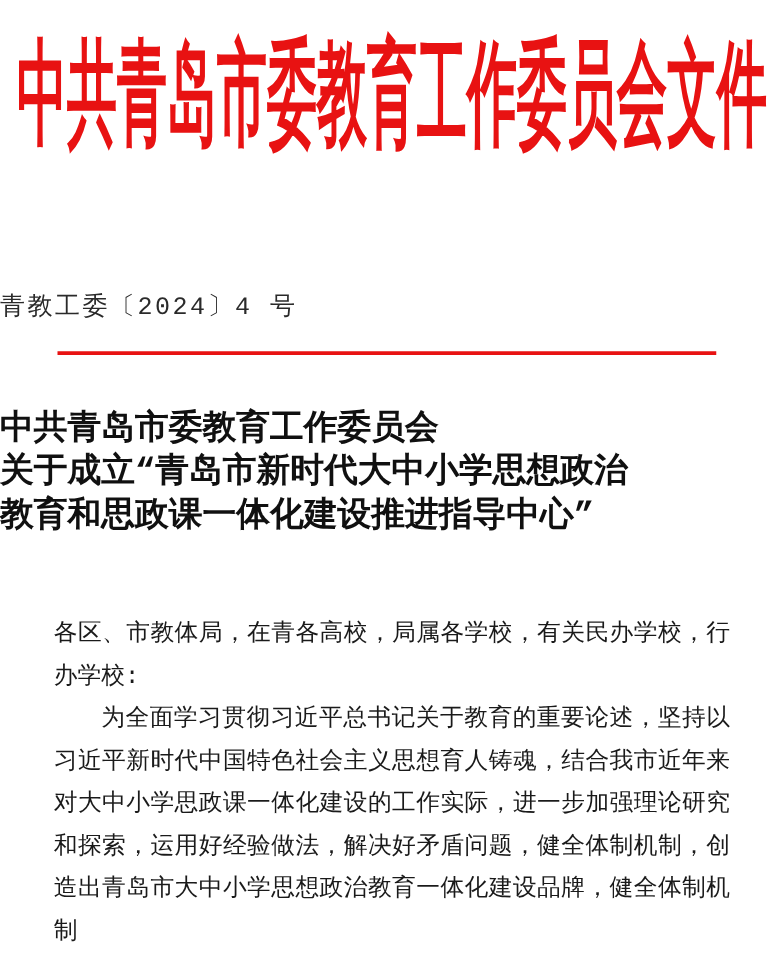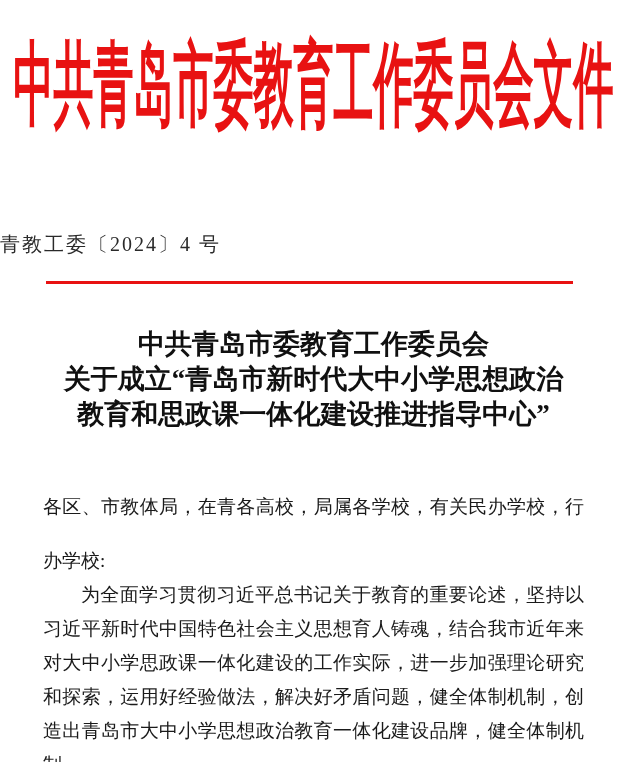--- a/index.html
+++ b/index.html
@@ -6,21 +6,21 @@
     margin: 0;
     padding: 0;
     background: #ffffff;
   }
   .page {
     position: relative;
     width: 627px;
     height: 762px;
     background: #ffffff;
     overflow: hidden;
-    font-family: Liberation Serif, serif;
+    font-family: Liberation Mono, monospace;
     color: #1c1c1c;
   }
   
   .banner {
     position: absolute;
     top: 64px;
     left: 0;
     right: 0;
     height: 44px;
     line-height: 44px;
@@ -47,21 +47,20 @@
     left: 46px;
     width: 527px;
     height: 3px;
     background: #e81212;
   }
   .title {
     position: absolute;
     top: 327px;
     left: 0;
     right: 0;
-    text-align: center;
     font-weight: bold;
     font-size: 27px;
     line-height: 35px;
     color: #101010;
   }
   .body-text {
     position: absolute;
     top: 490px;
     left: 43px;
     width: 541px;
@@ -69,21 +68,20 @@
     line-height: 34px;
     color: #1a1a1a;
   }
   .bline {
     text-align: justify;
     text-align-last: justify;
   }
   .bline.short {
     text-align: right;
     text-align-last: left;
-    margin-top: 20px;
   }
   .bline.indent {
     padding-left: 38px;
   }
 </style>
 </head>
 <body>
 
 <div class="page">
 

